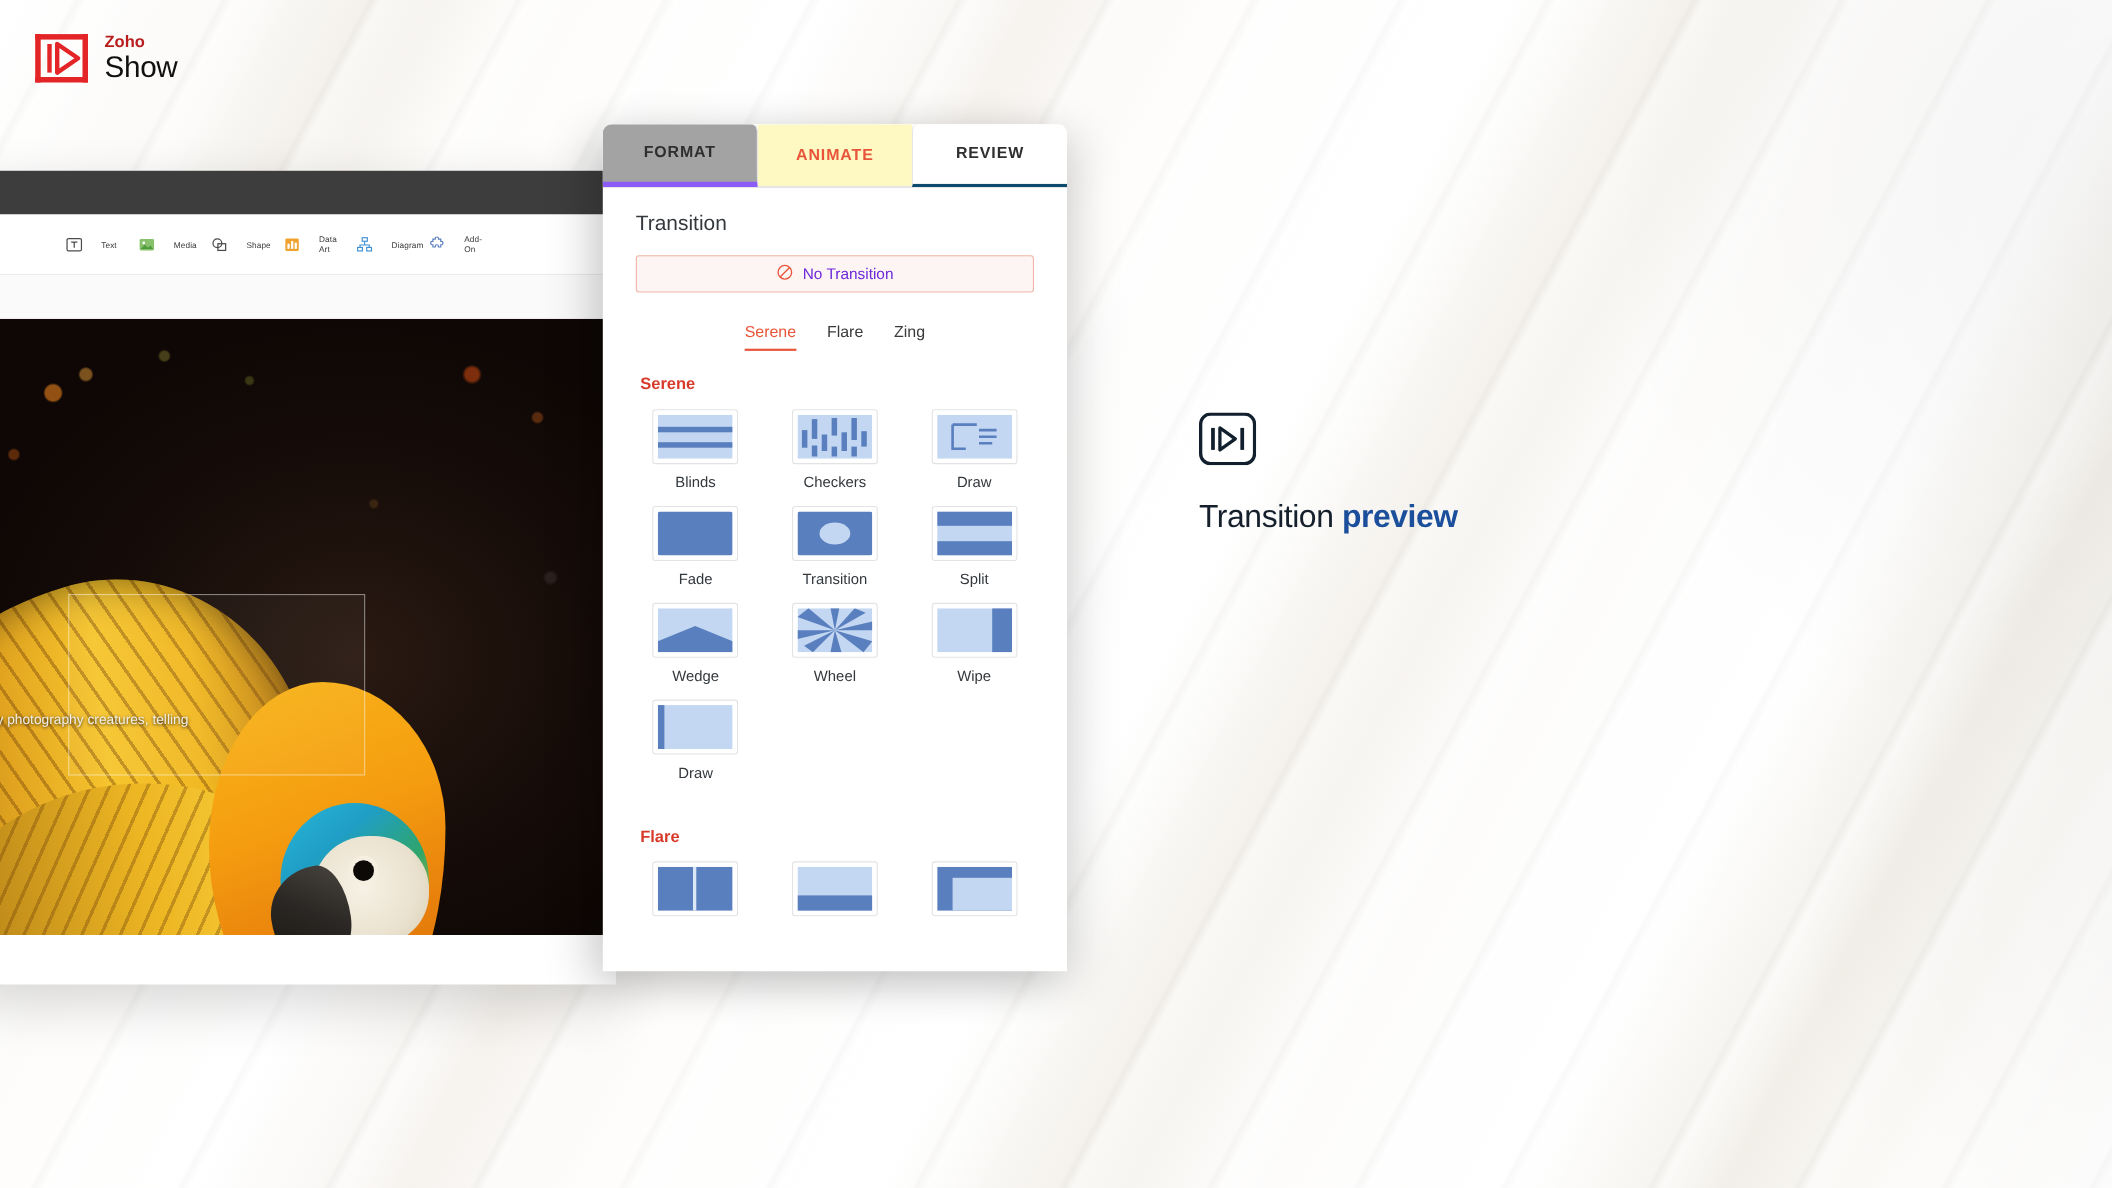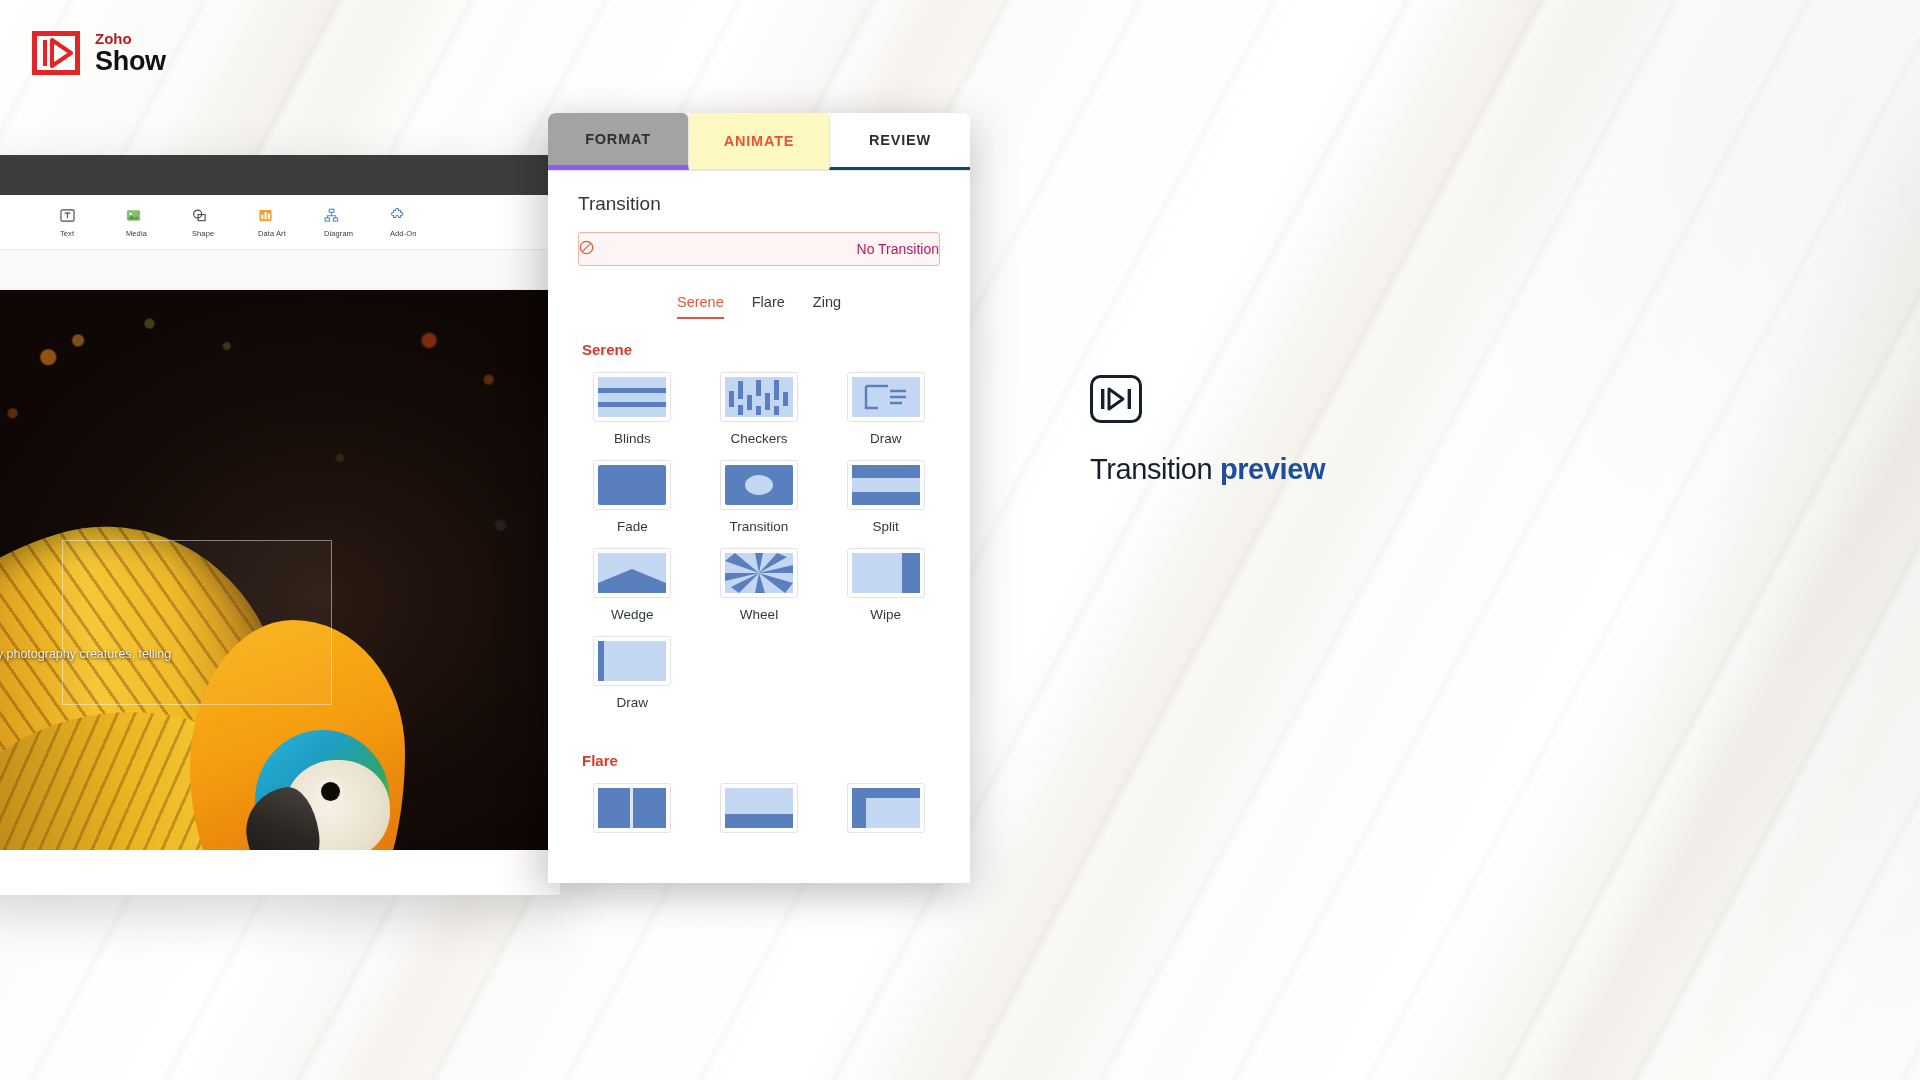--- a/index.html
+++ b/index.html
@@ -48,22 +48,22 @@
   #editor-titlebar {
     height: 40px; background: #3d3d3d;
   }
   #editor-toolbar {
     height: 55px; background: #ffffff;
     display: flex; align-items: center; gap: 22px;
     padding-left: 95px;
     border-bottom: 1px solid #ececec;
   }
   .tool {
-    display: flex; flex-direction: column; 
-    gap: 4px; width: 44px; cursor: pointer;
+    display: flex; flex-direction: row; align-items: center;
+    gap: 17px; width: 44px; cursor: pointer;
   }
   .tool .glyph { height: 18px; display: flex; align-items: center; }
   .tool .tlabel { font-size: 7.5px; color: #3a3a3a; letter-spacing: .1px; }
   #editor-ruler {
     height: 40px; background: #fafafa; border-bottom: 1px solid #eeeeee;
   }
   #slide-stage {
     position: relative; height: 560px; background: #120a08;
     overflow: hidden;
   }
@@ -176,23 +176,23 @@
   .ptab.accent { color: #e8553b; }
   .ptab.plain-right {
     border-left: 1px solid #e6e6e6; background: #ffffff;
     border-bottom: 3px solid #0c4a6e; border-radius: 6px 6px 0 0;
   }
   #panel-body { padding: 22px 30px 0 30px; }
   #panel-heading {
     font-size: 19px; color: #33383d; margin-bottom: 17px; font-weight: 400;
   }
   #no-transition {
-    display: flex; align-items: center; justify-content: space-between; gap: 9px;
+    display: flex; align-items: center; justify-content: center; gap: 9px;
     height: 34px; border: 1px solid #f0b4a8; border-radius: 3px;
-    background: #fdf5f3; color: #be185d; font-size: 14px; cursor: pointer;
+    background: #fdf5f3; color: #6d28d9; font-size: 14px; cursor: pointer;
   }
   #subtabs {
     display: flex; justify-content: center; gap: 28px;
     margin-top: 28px; margin-bottom: 22px;
   }
   .subtab {
     font-size: 14.5px; color: #3a3a3a; padding-bottom: 7px; cursor: pointer;
   }
   .subtab.active { color: #e8553b; border-bottom: 2.5px solid #e8553b; }
   .group-title {
@@ -230,21 +230,21 @@
   <svg width="52" height="50" viewBox="0 0 52 50">
     <rect x="2" y="3" width="48" height="5" fill="#e42527"></rect>
     <rect x="2" y="42" width="48" height="5" fill="#e42527"></rect>
     <rect x="2" y="3" width="5" height="44" fill="#e42527"></rect>
     <rect x="45" y="3" width="5" height="44" fill="#e42527"></rect>
     <rect x="13" y="12" width="4" height="26" fill="#e42527"></rect>
     <path d="M22 12 L41 25 L22 38 Z" fill="none" stroke="#e42527" stroke-width="4" stroke-linejoin="round"></path>
   </svg>
   <div>
     <div style="font-size:15px;font-weight:700;color:#b91c1c;line-height:1.05;">Zoho</div>
-    <div style="font-size:27px;font-weight:700;color:#111111;line-height:1.05;letter-spacing:-.3px;">Show</div>
+    <div style="font-size:27px;font-weight:400;color:#111111;line-height:1.05;letter-spacing:-.3px;">Show</div>
   </div>
 </div>
 
 <div id="editor">
 
   <div id="editor-titlebar"></div>
 
   <div id="editor-toolbar">
     <div class="tool">
       <span class="glyph">

